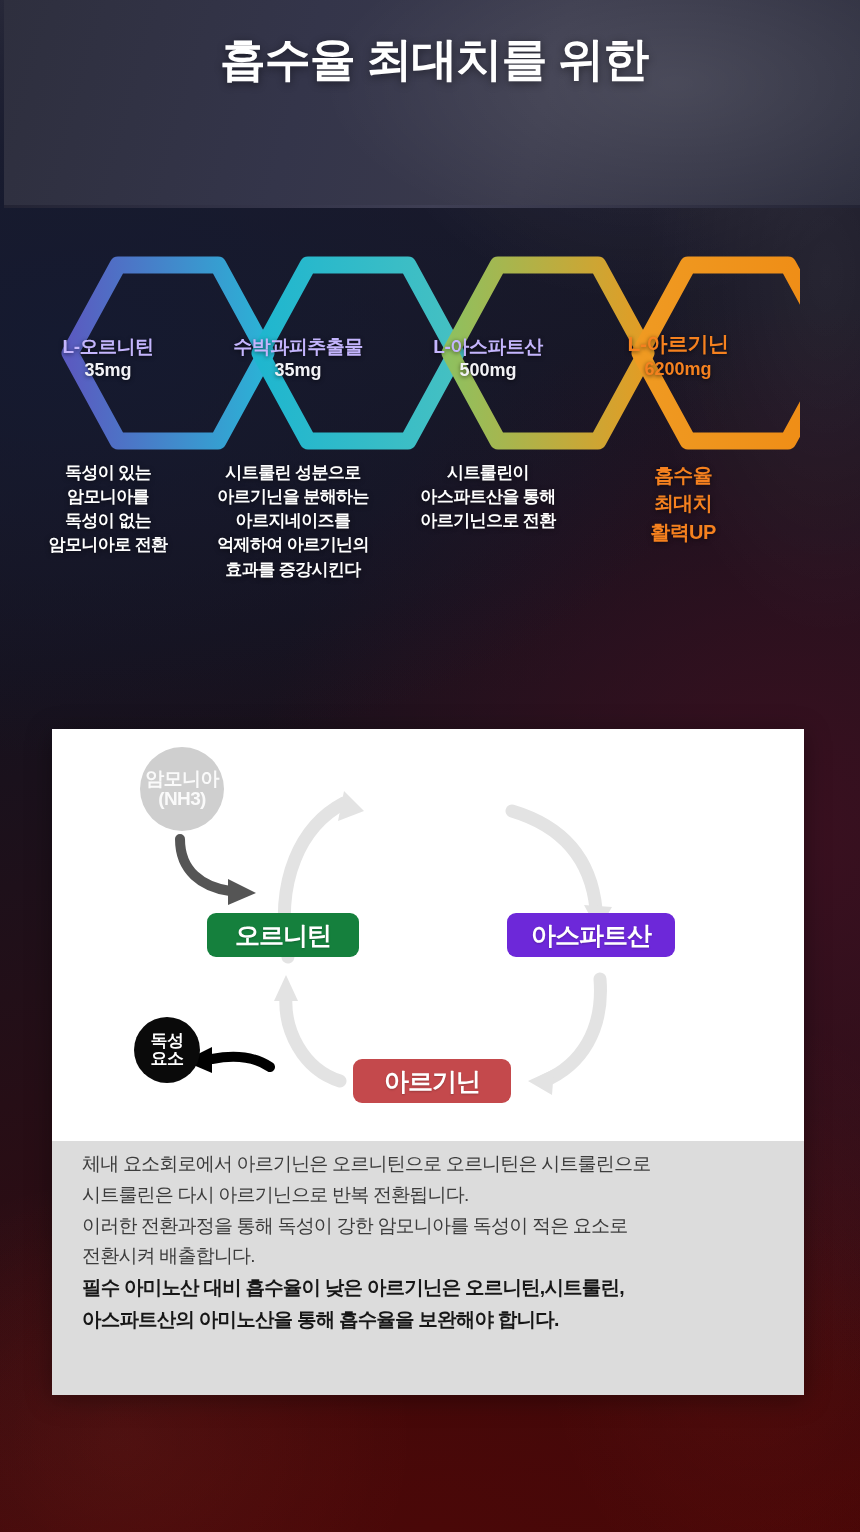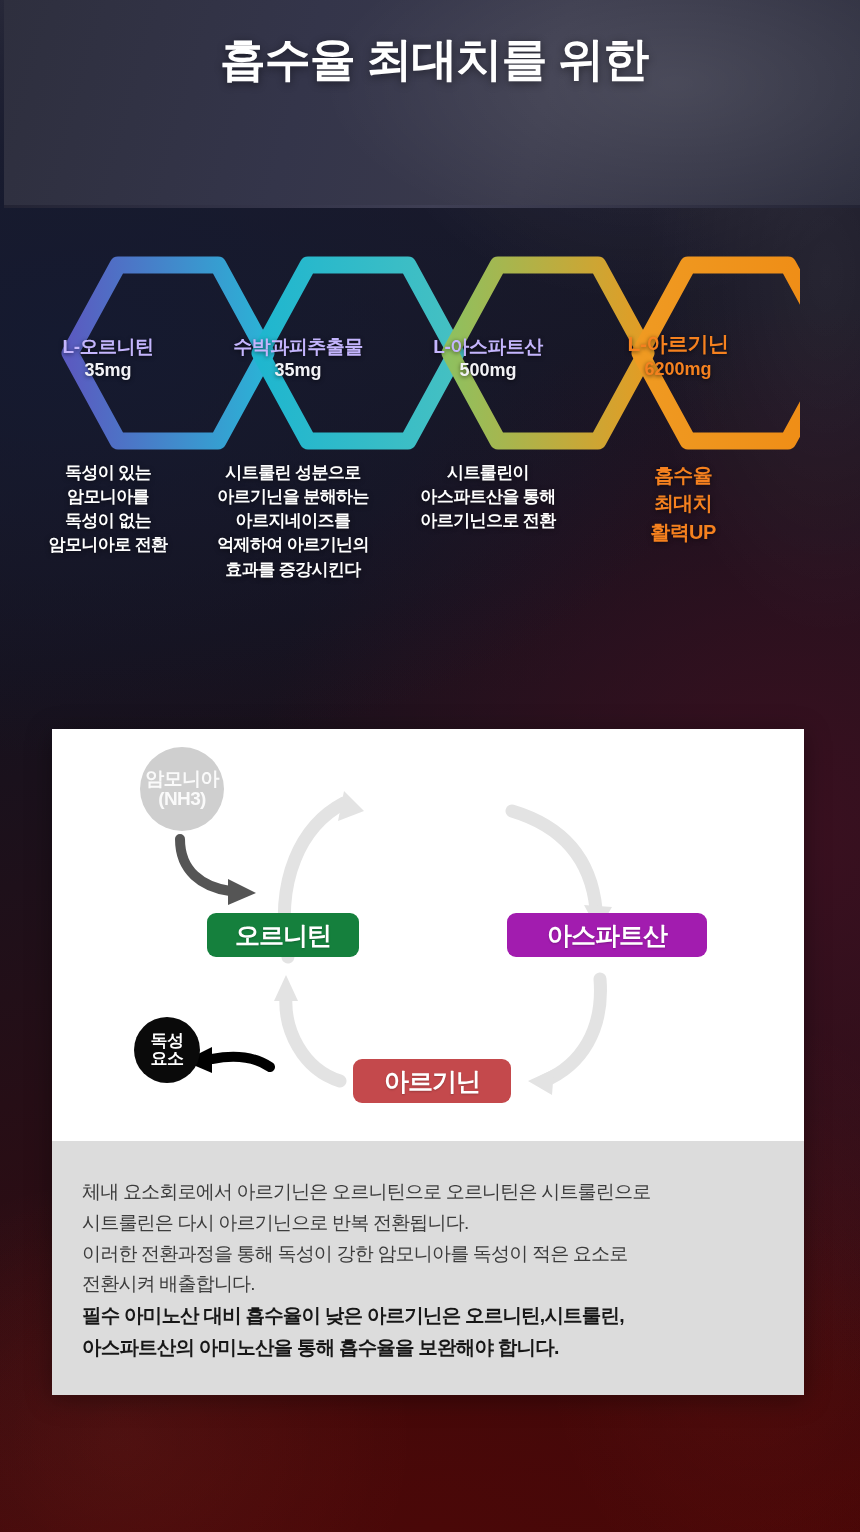--- a/index.html
+++ b/index.html
@@ -100,21 +100,21 @@
     text-shadow:0 1px 2px rgba(0,0,0,.22);
   }
   .dcircle{
     position:absolute; border-radius:50%;
     display:flex; flex-direction:column; align-items:center; justify-content:center;
     font-weight:800; letter-spacing:-.6px; line-height:1.05;
   }
 
   .textblock{
     position:absolute; left:0; top:412px; width:752px; height:254px;
-    background:#dcdcdc; padding:36px 28px 0 30px;
+    background:#dcdcdc; padding:8px 28px 0 30px;
   }
   .tline{
     font-size:19px; color:#3c3c3c; line-height:1.62; letter-spacing:-.8px;
     white-space:nowrap;
   }
   .tline.b{ color:#171717; font-weight:800; font-size:19.5px; }
 </style>
 </head>
 <body>
 
@@ -228,21 +228,21 @@
       <span>암모니아</span>
       <span>(NH3)</span>
     </div>
 
     <div class="dcircle" style="left:82px; top:288px; width:66px; height:66px; background:#0a0a0a; color:#ffffff; font-size:17px;">
       <span>독성</span>
       <span>요소</span>
     </div>
 
 
-    <div class="dnode" style="left:455px; top:184px; width:200px; height:44px; background:#a21caf;text-align:center;">아스파트산</div>
+    <div class="dnode" style="left:455px; top:184px; width:168px; height:44px; background:#6d28d9;text-align:center;">아스파트산</div>
 
     <div class="dnode" style="left:301px; top:330px; width:158px; height:44px; background:#c4494c;">아르기닌</div>
 
     <div class="dnode" style="left:155px; top:184px; width:152px; height:44px; background:#15803d;">오르니틴</div>
 
     <div class="textblock">
       <div class="tline">체내 요소회로에서 아르기닌은 오르니틴으로 오르니틴은 시트룰린으로</div>
       <div class="tline">시트룰린은 다시 아르기닌으로 반복 전환됩니다.</div>
       <div class="tline">이러한 전환과정을 통해 독성이 강한 암모니아를 독성이 적은 요소로</div>
       <div class="tline">전환시켜 배출합니다.</div>

